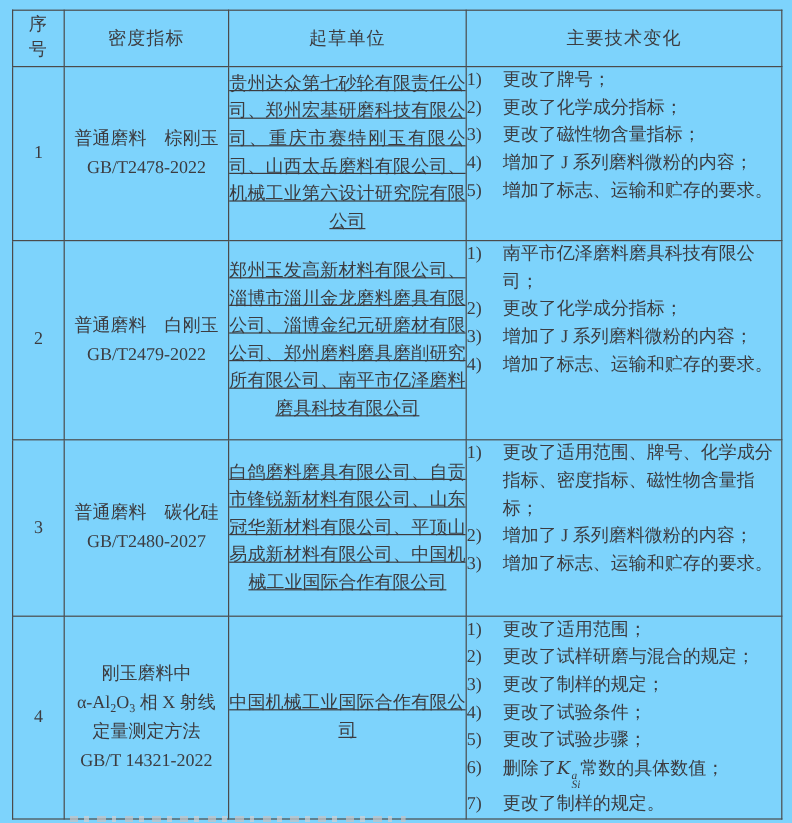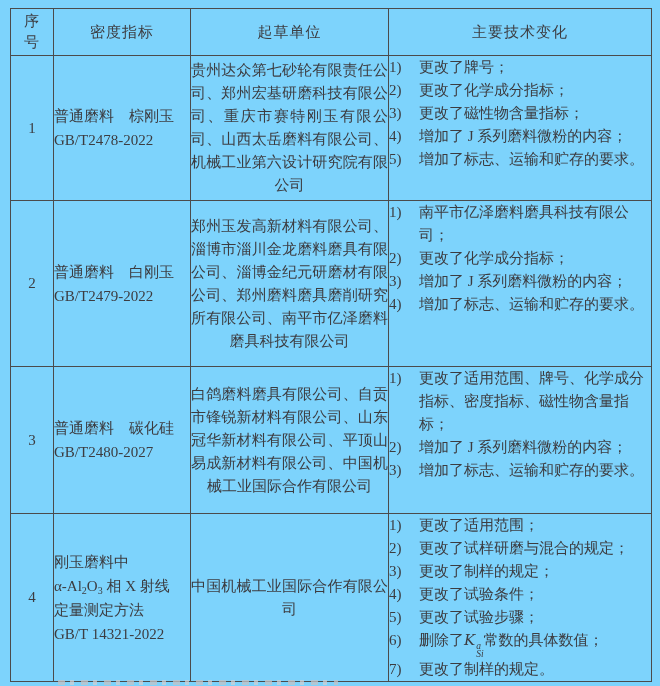--- a/index.html
+++ b/index.html
@@ -33,30 +33,32 @@
     display:inline-block;
     width:1.15em;
     line-height:21px;
     text-align:center;
   }
   td.c-index{
     text-align:center;
     vertical-align:middle;
   }
   td.c-name{
+    text-align:center;
     vertical-align:middle;
     line-height:24px;
     padding:0 4px;
   }
   td.c-drafters{
     vertical-align:middle;
     line-height:23px;
     padding:2px 14px;
     text-align:justify;
     text-align-last:center;
+    text-decoration:underline;
   }
   td.c-changes{
     vertical-align:top;
     padding:4px 12px 2px 10px;
     line-height:23px;
   }
   .chg-item{display:flex;}
   .chg-num{flex:0 0 30px;}
   .chg-text{flex:1;}
   sub{font-size:10px;vertical-align:-3px;line-height:0;}

